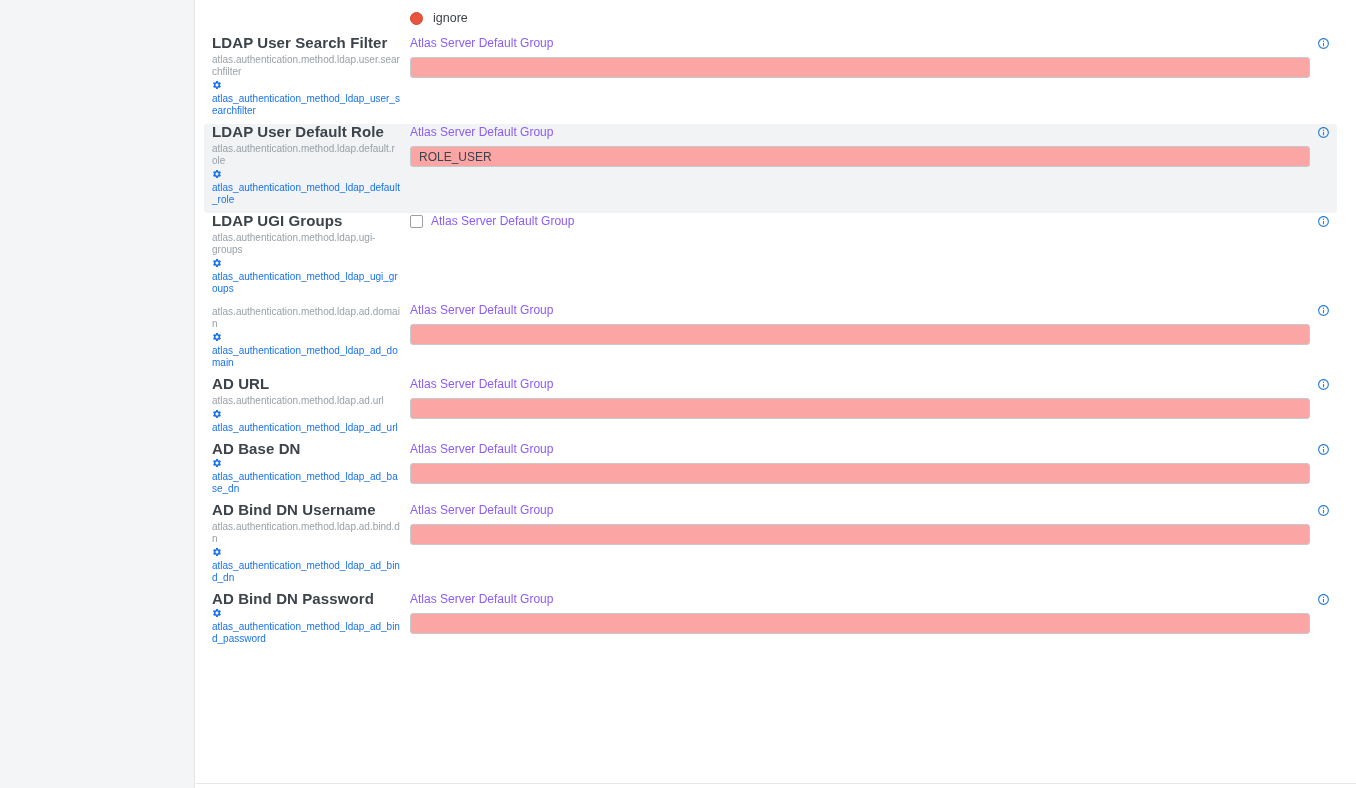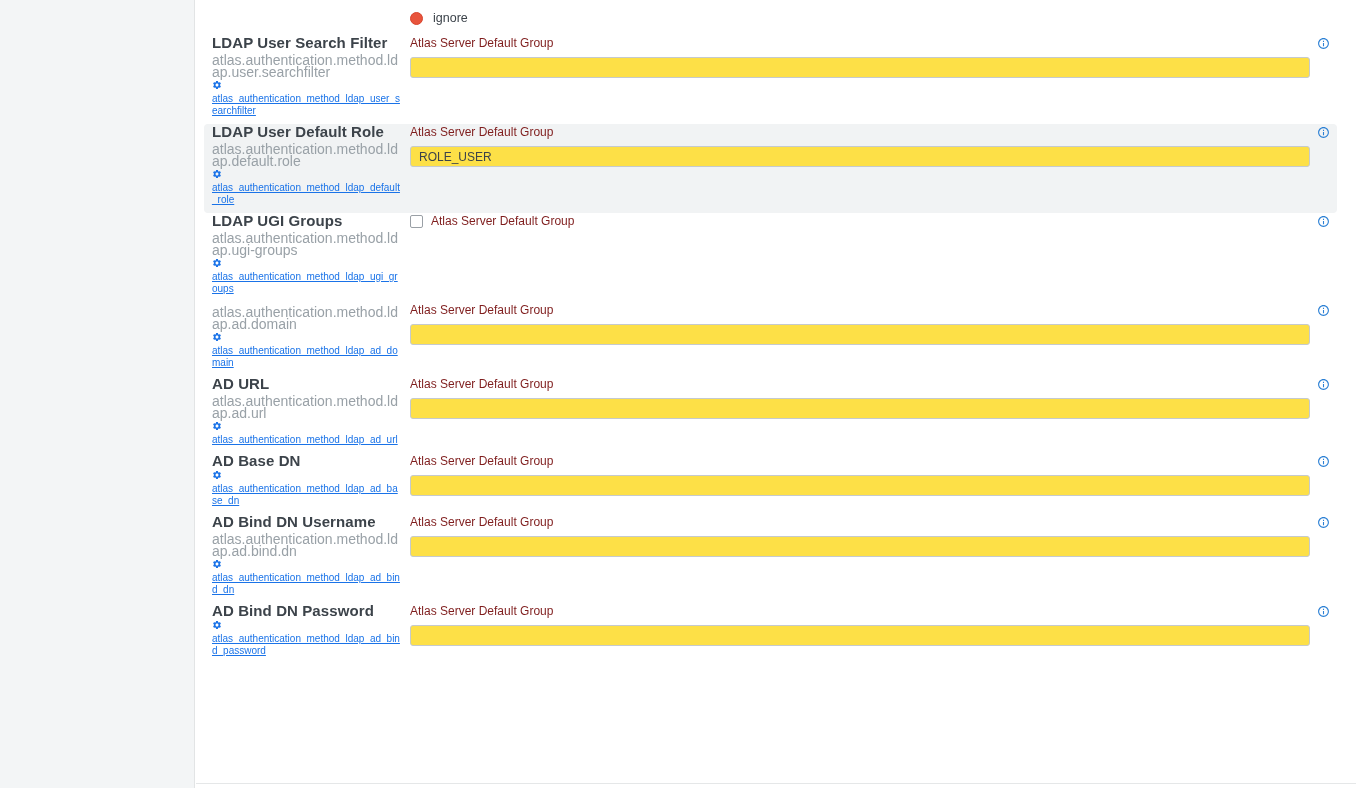--- a/index.html
+++ b/index.html
@@ -15,30 +15,30 @@
   
   .cfg-row, .partial-row {
     display:grid; grid-template-columns:198px 1fr 27px;
     margin:0 19px 0 8px; padding:0 0 7px 8px; border-radius:4px;
   }
   .cfg-row.highlight { background:#f1f3f4; }
   .partial-row { padding-top:4px; padding-bottom:6px; min-height:28px; }
 
   .left-col { padding-right:10px; }
   .cfg-label { font-size:15px; font-weight:bold; color:#3c434a; line-height:15px; letter-spacing:.1px; }
-  .cfg-prop  { font-size:14px; color:#99a1a7; line-height:12px; margin-top:4px; overflow-wrap:anywhere; }
+  .cfg-prop  { font-size:10px; color:#99a1a7; line-height:12px; margin-top:4px; overflow-wrap:anywhere; }
   .cfg-link  { font-size:10px; color:#1a73e8; line-height:12px; margin-top:2px; cursor:pointer;
-               overflow-wrap:anywhere;text-decoration:underline; }
+               overflow-wrap:anywhere; }
   .cfg-link .gear { display:inline-block; vertical-align:-1px; margin-right:3px; }
 
   .mid-col { padding-top:1px; }
   .group-row { display:flex; align-items:center; gap:8px; }
-  .group-label { font-size:12px; color:#7f1d1d; line-height:15px; }
+  .group-label { font-size:12px; color:#8b5cf6; line-height:15px; }
   .text-input { display:block; width:100%; height:21px; margin-top:6px; border:1px solid #c5cacd;
-                border-radius:3px; background:#fde047; font-family:"Liberation Sans",sans-serif;
+                border-radius:3px; background:#fca5a5; font-family:"Liberation Sans",sans-serif;
                 font-size:12px; color:#3c434a; padding:0 8px; outline:none; }
   .checkbox { width:13px; height:13px; border:1px solid #9aa0a6; border-radius:2px; background:#fff;
               flex:0 0 auto; cursor:pointer; }
   .radio-option { display:flex; align-items:center; gap:10px; height:22px; margin-top:2px; cursor:pointer; }
   .radio { width:13px; height:13px; border-radius:50%; flex:0 0 auto; }
   .radio.on  { background:#e8543c; border:1px solid #d8432c; }
   .radio-label { font-size:12.5px; color:#3c434a; }
 
   .info-col { display:flex; justify-content:center; padding-top:2px; }
   .info-icon { width:13px; height:13px; color:#2a7fd4; cursor:pointer; }

